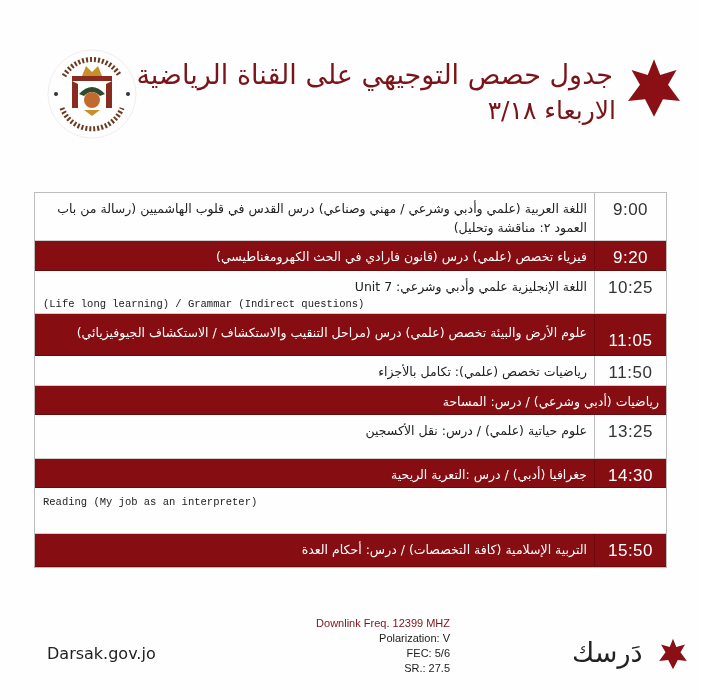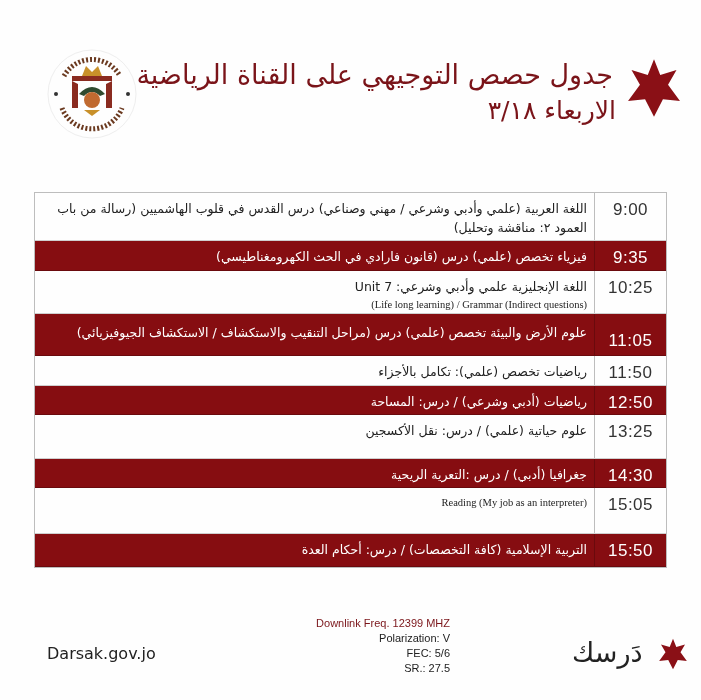--- a/index.html
+++ b/index.html
@@ -32,21 +32,21 @@
     width:72px; flex:0 0 72px; box-sizing:border-box; border-left:1px solid #bdbdbd;
     font-family:"Liberation Sans", sans-serif; font-size:17px; color:#333;
     text-align:center; padding-top:7px; letter-spacing:0.5px;
   }
   .row.dark .time { color:#fff; border-left:1px solid #6a0a0d; }
   .subject {
     flex:1; direction:rtl; text-align:right; padding:6px 7px 4px 8px; box-sizing:border-box;
     font-size:12.5px; line-height:19px;
   }
   .subject .en {
-    direction:ltr; text-align:right; font-family:Liberation Serif, serif;
+    direction:ltr; text-align:left; font-family:Liberation Mono, monospace;
     font-size:10.5px; line-height:17px; color:#222;
   }
   .footer-url {
     position:absolute; left:47px; top:644px; font-family:"DejaVu Sans", sans-serif;
     font-size:16px; color:#222;
   }
   .sat {
     position:absolute; left:260px; top:616px; width:190px; text-align:right;
     font-family:"Liberation Sans", sans-serif; font-size:11px; line-height:15px; color:#222;
   }
@@ -85,21 +85,21 @@
 </div>
 
 <div class="schedule">
   <div class="row" style="height:48px;">
     <div class="time">9:00</div>
     <div class="subject">
       <div>اللغة العربية (علمي وأدبي وشرعي / مهني وصناعي) درس  القدس في قلوب الهاشميين (رسالة من باب العمود ٢: مناقشة وتحليل)</div>
     </div>
   </div>
   <div class="row dark" style="height:30px;">
-    <div class="time">9:35</div>
+    <div class="time">9:20</div>
     <div class="subject">
       <div>فيزياء تخصص (علمي)  درس (قانون فارادي في الحث الكهرومغناطيسي)</div>
     </div>
   </div>
   <div class="row" style="height:43px;">
     <div class="time">10:25</div>
     <div class="subject">
       <div>اللغة الإنجليزية علمي وأدبي وشرعي: Unit 7</div>
       <div class="en">(Life long learning) / Grammar (Indirect questions)</div>
     </div>
@@ -110,39 +110,37 @@
       <div>علوم الأرض والبيئة تخصص (علمي) درس (مراحل التنقيب والاستكشاف / الاستكشاف الجيوفيزيائي)</div>
     </div>
   </div>
   <div class="row" style="height:30px;">
     <div class="time">11:50</div>
     <div class="subject">
       <div>رياضيات تخصص (علمي): تكامل بالأجزاء</div>
     </div>
   </div>
   <div class="row dark" style="height:29px;">
-    <div class="time">12:50</div>
     <div class="subject">
       <div>رياضيات (أدبي وشرعي) / درس: المساحة</div>
     </div>
   </div>
   <div class="row" style="height:44px;">
     <div class="time">13:25</div>
     <div class="subject">
       <div>علوم حياتية (علمي) / درس: نقل الأكسجين</div>
     </div>
   </div>
   <div class="row dark" style="height:29px;">
     <div class="time">14:30</div>
     <div class="subject">
       <div>جغرافيا (أدبي) / درس :التعرية الريحية</div>
     </div>
   </div>
   <div class="row" style="height:46px;">
-    <div class="time">15:05</div>
     <div class="subject">
       <div class="en">Reading (My job as an interpreter)</div>
     </div>
   </div>
   <div class="row dark" style="height:33px;">
     <div class="time">15:50</div>
     <div class="subject">
       <div>التربية الإسلامية (كافة التخصصات) / درس: أحكام العدة</div>
     </div>
   </div>

